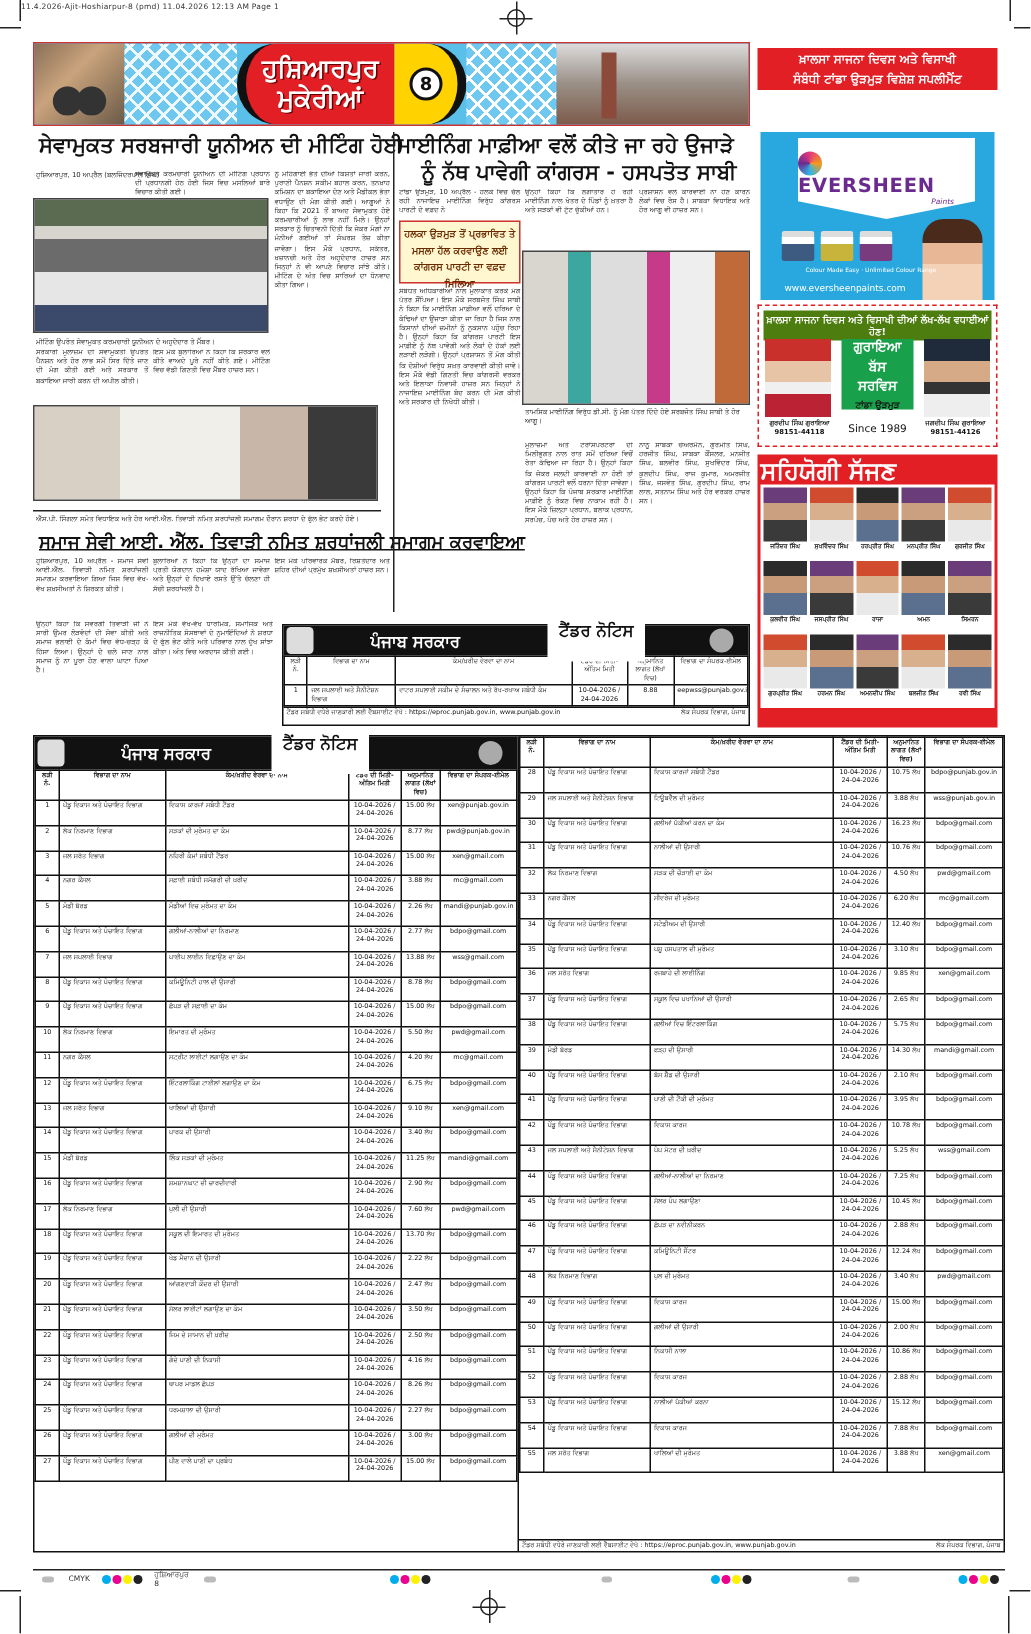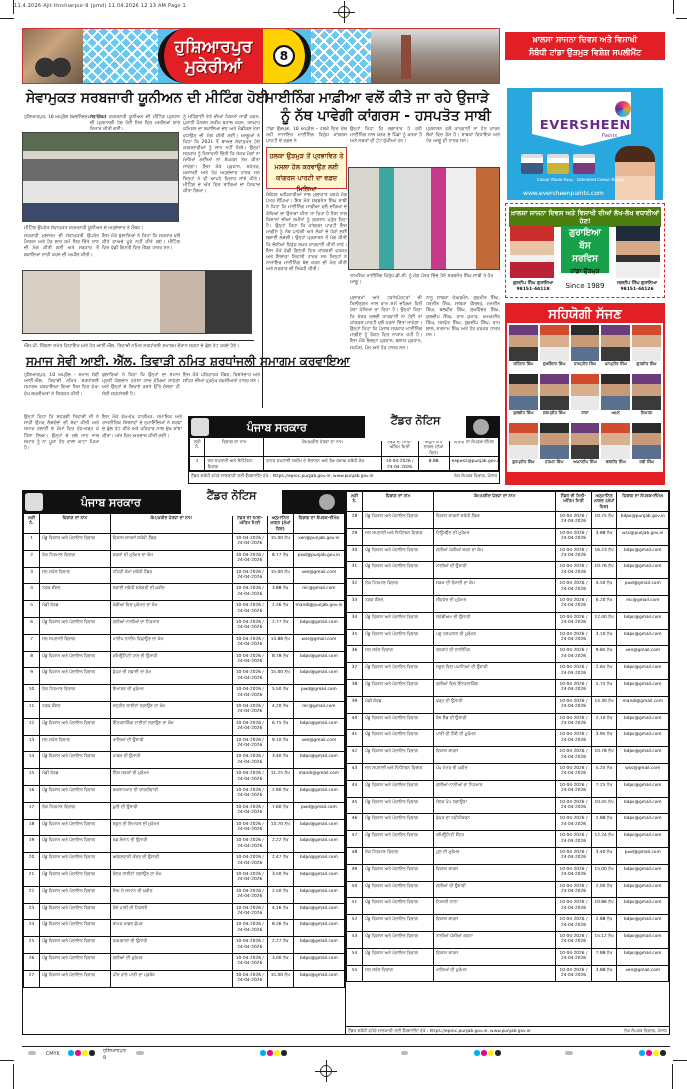--- a/index.html
+++ b/index.html
@@ -25,21 +25,21 @@
   .mast-ajit .date { font-size: 6px; color: #c00; font-weight: bold; text-align:center; }
   .mast-page { width: 48px; background: #ffd200; border-radius: 0 28px 28px 0; border-right: 6px solid #111; display:flex; align-items:center; justify-content:center; }
   .mast-page span { width: 22px; height: 22px; border-radius: 50%; background:#fff; border:2px solid #111; font-weight:bold; font-size: 12px; display:flex; align-items:center; justify-content:center; }
   .mast-pattern2 { width: 60px; background-color:#6fc8ef; background-image: repeating-linear-gradient(45deg, transparent 0 6px, #fff 6px 8px), repeating-linear-gradient(-45deg, transparent 0 6px, #fff 6px 8px); }
   .mast-photo2 { flex:1; background: linear-gradient(180deg,#dcdcdc,#9a8f86 50%,#7c5b4b); position: relative; }
   .mast-photo2::after { content:""; position:absolute; left:30px; top:6px; width:10px; height:44px; background:#8b4a3a; }
 
   
   .supp-head { position: absolute; left: 505px; top: 32px; width: 160px; height: 28px; background: #e31f26; color:#fff; font-size: 8px; font-weight:bold; text-align:center; line-height: 13px; padding-top: 1px; }
   .eversheen { position: absolute; left: 507px; top: 88px; width: 156px; height: 112px; background: #29a8e0; }
-  .ev-banner { position:absolute; left: 25px; top: 4px; width: 99px; height: 54px; background:#fff; clip-path: polygon(0 0,100% 0,100% 78%,50% 100%,0 78%); display:flex; flex-direction:column; align-items:flex-end; justify-content:center; }
+  .ev-banner { position:absolute; left: 25px; top: 4px; width: 118px; height: 54px; background:#fff; clip-path: polygon(0 0,100% 0,100% 78%,50% 100%,0 78%); display:flex; flex-direction:column; align-items:flex-start; justify-content:center; }
   .ev-logo-mark { width: 16px; height: 16px; border-radius:50%; background: conic-gradient(#e63a7a,#f39a1e,#2fb7e6,#6a2c91,#e63a7a); }
   .ev-name { font-size: 13px; font-weight: bold; color:#6b2a8f; letter-spacing:.5px; }
   .ev-sub { font-size: 5px; color:#6b2a8f; font-style: italic; align-self:flex-end; margin-right:14px; }
   .ev-cans { position:absolute; left: 14px; top: 66px; display:flex; gap: 4px; }
   .ev-can { width: 22px; height: 20px; background:#f2f2f2; border-radius:2px; border-top: 4px solid #ddd; }
   .ev-can:nth-child(1) { background: linear-gradient(#fff 30%, #3d5a80 30%); }
   .ev-can:nth-child(2) { background: linear-gradient(#fff 30%, #c8b43a 30%); }
   .ev-can:nth-child(3) { background: linear-gradient(#fff 30%, #7a3b7e 30%); }
   .ev-woman { position:absolute; right: 8px; top: 58px; width: 40px; height: 54px; background: linear-gradient(#4a2a1a 0 30%, #e8b796 30% 55%, #f4d2b8 55%); border-radius: 14px 14px 0 0; }
   .ev-tag { position:absolute; left: 30px; top: 89px; font-size: 4px; color:#fff; text-align:center; }
@@ -50,21 +50,21 @@
   .bus-photo { position:absolute; top: 22px; width: 44px; height: 52px; background: linear-gradient(#c9302c 0 28%, #e7c4a6 28% 55%, #f0f0f0 55% 70%, #b23 70%); }
   .bus-photo.left { left: 4px; }
   .bus-photo.right { right: 4px; background: linear-gradient(#1f2a3a 0 28%, #d6a987 28% 55%, #333 55% 70%, #eee 70%); }
   .bus-center { position:absolute; left: 55px; top: 22px; width: 48px; height: 47px; background:#19a04b; color:#fff; font-size: 9px; font-weight:bold; text-align:center; line-height: 13px; }
   .bus-town { position:absolute; left: 55px; top: 63px; width: 48px; font-size: 6px; text-align:center; font-weight:bold; }
   .bus-since { position:absolute; left: 55px; top: 78px; width: 48px; font-size: 7px; text-align:center; }
   .bus-cap { position:absolute; top: 76px; width: 50px; font-size: 4.5px; text-align:center; font-weight:bold; line-height:6px; }
   .bus-cap.left { left: 2px; } .bus-cap.right { right: 2px; }
 
   .sahyogi { position:absolute; left: 505px; top: 303px; width: 160px; height: 182px; background:#e31f26; padding: 2px; }
-  .sahyogi-title { color:#fff; font-weight:bold; font-size: 13px; text-align:center; height: 18px; line-height:18px; }
+  .sahyogi-title { color:#fff; font-weight:bold; font-size: 16px; height: 18px; line-height:18px; }
   .sahyogi-grid { display:grid; grid-template-columns: repeat(5, 1fr); gap: 2px; background:#fff; padding:2px; }
   .person { display:flex; flex-direction:column; }
   .person .ph { height: 36px; background: linear-gradient(#6a3c7a 0 28%, #caa081 28% 60%, #3a3a3a 60%); }
   .person:nth-child(3n+2) .ph { background: linear-gradient(#d14b2e 0 28%, #d8b08e 28% 60%, #e9e9e9 60%); }
   .person:nth-child(3n) .ph { background: linear-gradient(#2b2b2b 0 28%, #c99a78 28% 60%, #5b6f8e 60%); }
   .person .nm { font-size: 4px; text-align:center; line-height:5px; height: 11px; overflow:hidden; font-weight:bold; }
 
   
   .hl { position:absolute; font-weight:bold; color:#111; white-space:nowrap; }
   .hl1 { left: 26px; top: 89px; font-size: 14px; }
@@ -81,21 +81,21 @@
   .photo3 { left: 348px; top: 167px; width: 152px; height: 103px; background: linear-gradient(90deg,#d9d6cf 0 20%, #3ba7a0 20% 30%, #ddd 30% 55%, #c63a8a 55% 65%, #eee 65% 85%, #c06a3a 85%); }
   .cap { position:absolute; font-size: 4.6px; color:#222; white-space:nowrap; }
 
   .boxquote { position:absolute; left: 266px; top: 147px; width: 81px; height: 42px; border: 1.5px solid #c33; background:#fff7d0; font-size: 6.5px; font-weight:bold; color:#6a2a00; text-align:center; line-height: 11px; padding-top: 3px; }
 
   
   .tn-small { position:absolute; left: 188px; top: 416px; width: 312px; height: 68px; border: 1px solid #111; background:#fff; }
   .tn-head { height: 20px; background:#111; color:#fff; display:flex; align-items:center; position:relative; }
   .tn-emblem { width: 18px; height: 18px; background:#ddd; border-radius: 3px; margin-left: 2px; }
   .tn-gov { font-size: 11px; font-weight:bold; margin-left: 38px; }
-  .tn-title { background:#fff; color:#111; font-size: 11px; font-weight:bold; padding: 0 26px; margin-left: 58px; height: 27px; line-height:14px; }
+  .tn-title { background:#fff; color:#111; font-size: 11px; font-weight:bold; padding: 0 8px; margin-left: 58px; height: 27px; line-height:14px; }
   .tn-seal { width: 16px; height: 16px; border-radius:50%; background:#aaa; margin-left: auto; margin-right: 10px; }
   table.tnt { border-collapse: collapse; width: 100%; table-layout: fixed; }
   table.tnt th, table.tnt td { border: 1px solid #111; font-size: 4.3px; line-height: 5.4px; padding: 1px 2px; vertical-align: top; text-align:center; font-weight:normal; overflow:hidden; }
   table.tnt td.l { text-align:left; }
   .tn-foot { font-size: 4.3px; border-top: 1px solid #111; padding: 1px 2px; display:flex; justify-content:space-between; }
 
   
   .tn-big { position:absolute; left: 22px; top: 490px; width: 648px; height: 545px; border: 1.5px solid #111; background:#fff; display:flex; }
   .tn-big .half { width: 50%; border-right: 1.5px solid #111; display:flex; flex-direction:column; }
   .tn-big .half:last-child { border-right: none; }

